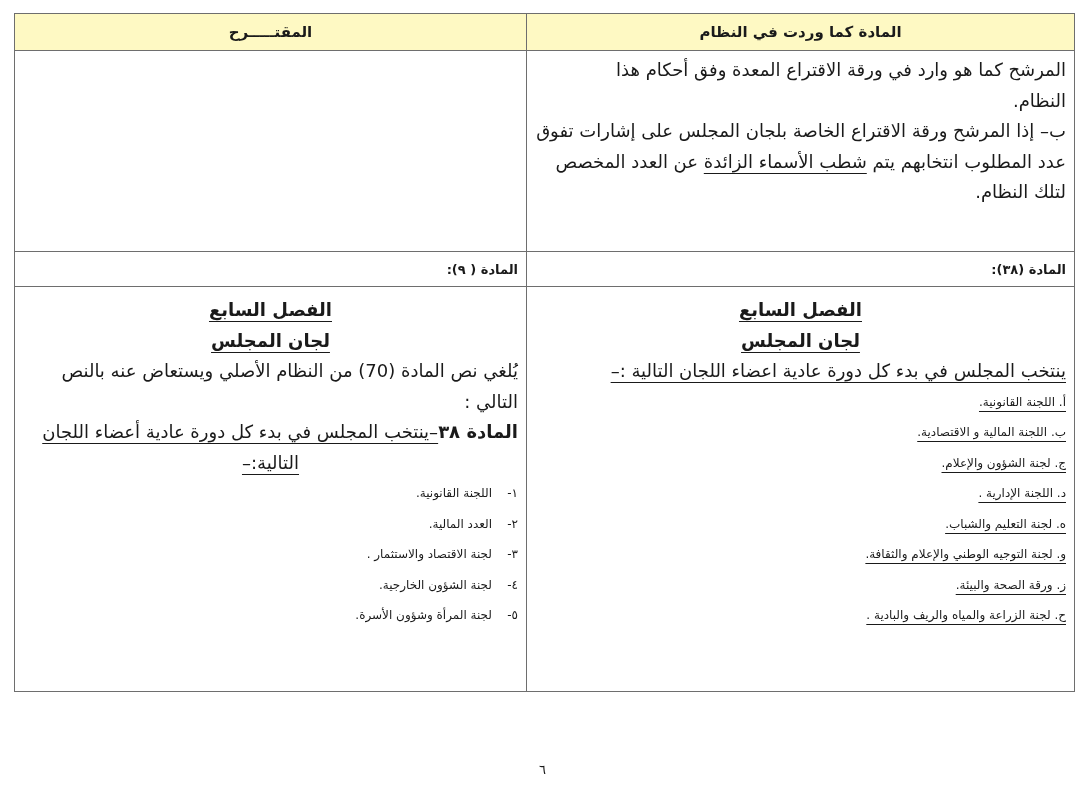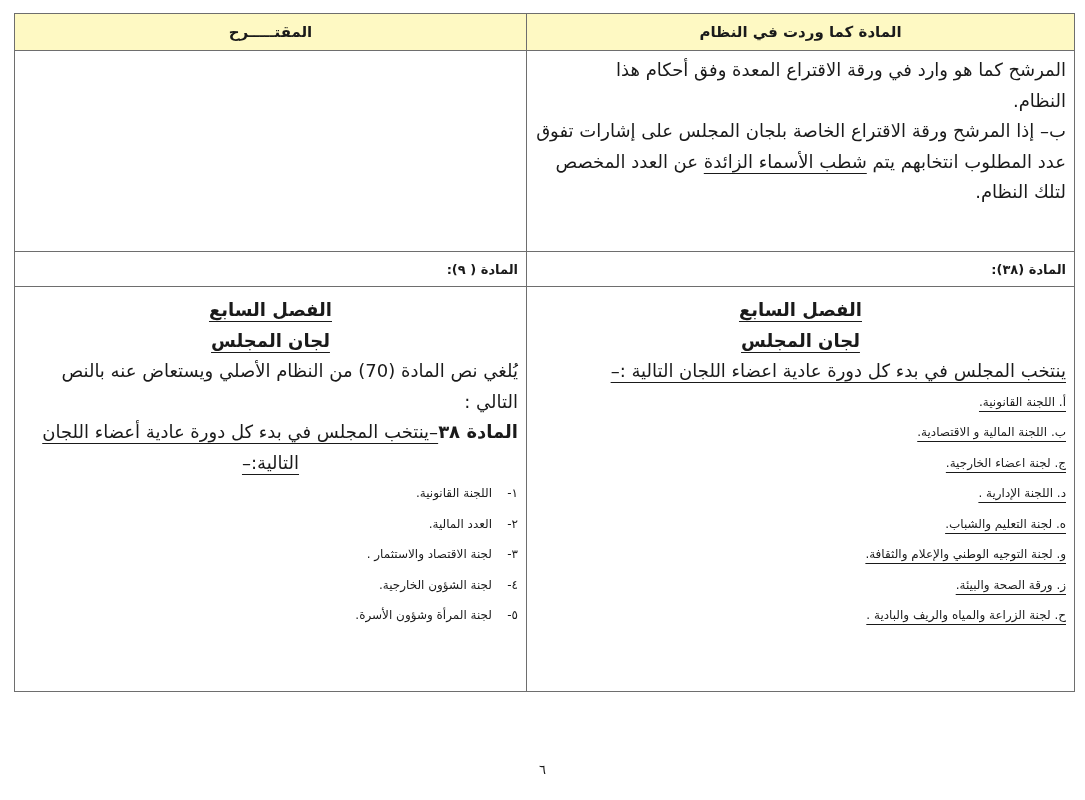--- a/index.html
+++ b/index.html
@@ -64,21 +64,21 @@
     <td>المادة ( ٩):</td>
   </tr>
 
   <tr class="row3">
     <td>
       <div class="line center b u">الفصل السابع</div>
       <div class="line center b u">لجان المجلس</div>
       <div class="line"><span class="u">ينتخب المجلس في بدء كل دورة عادية اعضاء اللجان التالية :–</span></div>
       <div class="item"><span class="u">أ. اللجنة القانونية.</span></div>
       <div class="item"><span class="u">ب. اللجنة المالية و الاقتصادية.</span></div>
-      <div class="item"><span class="u">ج. لجنة اعضاء الخارجية.</span></div>
+      <div class="item"><span class="u">ج. لجنة الشؤون والإعلام.</span></div>
       <div class="item"><span class="u">د. اللجنة الإدارية .</span></div>
       <div class="item"><span class="u">ه. لجنة التعليم والشباب.</span></div>
       <div class="item"><span class="u">و. لجنة التوجيه الوطني والإعلام والثقافة.</span></div>
       <div class="item"><span class="u">ز. ورقة الصحة والبيئة.</span></div>
       <div class="item"><span class="u">ح. لجنة الزراعة والمياه والريف والبادية .</span></div>
     </td>
     <td>
       <div class="line center b u">الفصل السابع</div>
       <div class="line center b u">لجان المجلس</div>
       <div class="line wrap">يُلغي نص المادة (70) من النظام الأصلي ويستعاض عنه بالنص</div>

